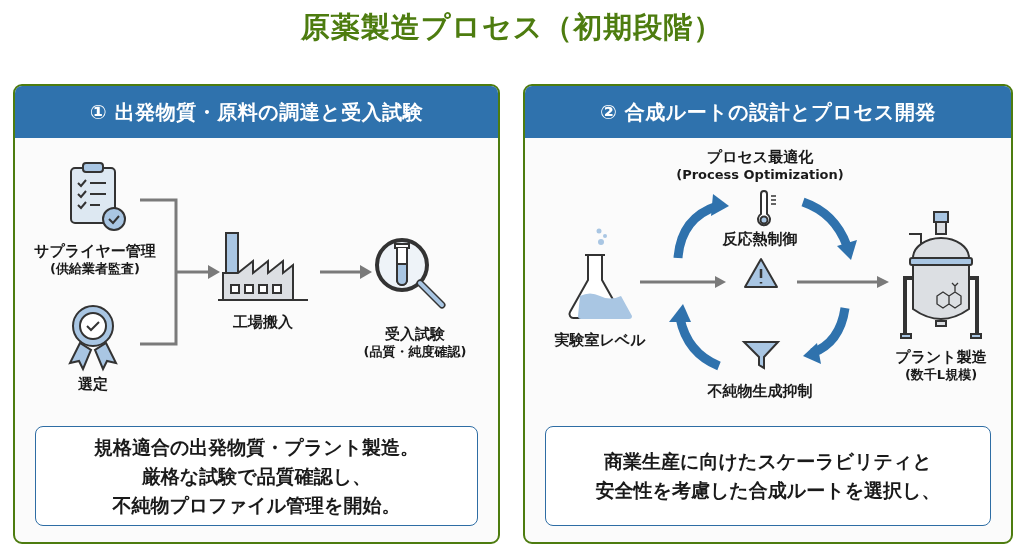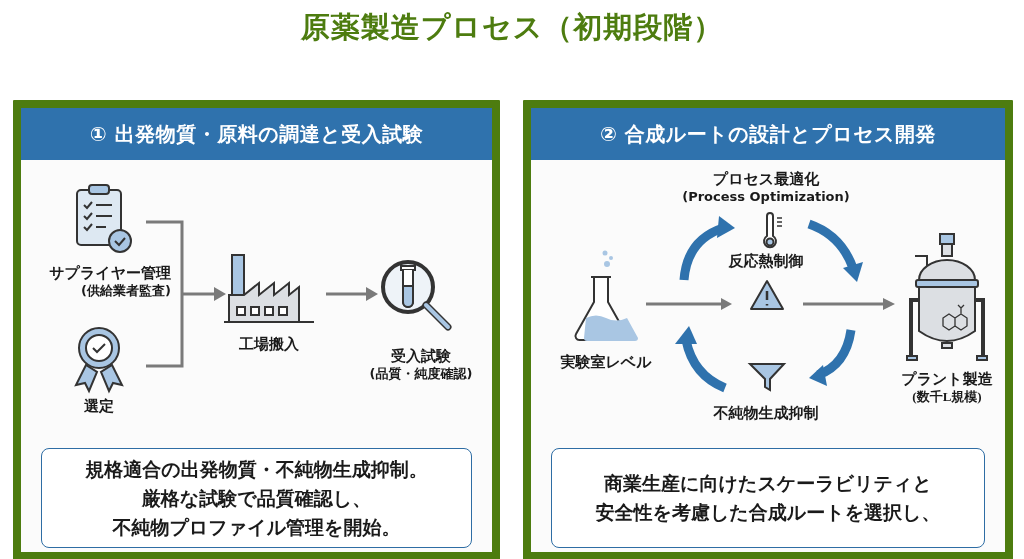--- a/index.html
+++ b/index.html
@@ -5,22 +5,22 @@
   html, body { margin:0; padding:0; }
   body {
     width:1024px; height:559px; overflow:hidden; background:#ffffff;
     font-family:"DejaVu Sans", "Liberation Sans", sans-serif; color:#1a1a1a; position:relative;
   }
   .title {
     position:absolute; left:0; top:8px; width:1024px; text-align:center;
     font-size:29px; font-weight:bold; letter-spacing:1px; color:#4d7c0f;
   }
   .panel {
-    position:absolute; top:100px; height:460px; border:8px solid #4d7c0f;
-    border-radius:1px; background:#fbfbfb; overflow:hidden; box-sizing:border-box;
+    position:absolute; top:84px; height:460px; border:2px solid #4d7c0f;
+    border-radius:9px; background:#fbfbfb; overflow:hidden; box-sizing:border-box;
   }
   #panel-1 { left:13px; width:487px; }
   #panel-2 { left:523px; width:490px; }
   .panel-header {
     height:52px; background:#2f72ad; color:#fff; font-weight:bold; font-size:20px;
     display:flex; align-items:center; justify-content:center; letter-spacing:0.5px;
   }
   .panel-body { position:relative; height:404px; }
   .lbl { position:absolute; text-align:center; font-weight:bold; font-size:15px; color:#1a1a1a; line-height:18px; white-space:nowrap; }
   .lbl .sub { font-size:13px; font-weight:bold; display:block; }
@@ -79,33 +79,33 @@
 
       <g stroke="#333" stroke-width="2">
         <circle cx="387" cy="127" r="25" fill="#eef3f8" stroke-width="4"></circle>
         <path d="M405 145 l22 22" stroke-width="7" stroke-linecap="round"></path>
         <path d="M405 145 l22 22" stroke="#a9c6e3" stroke-width="4" stroke-linecap="round"></path>
         <rect x="380" y="106" width="14" height="4" fill="#fff"></rect>
         <path d="M382 110 v32 a5 5 0 0 0 10 0 v-32" fill="#fff"></path>
         <path d="M382 126 v16 a5 5 0 0 0 10 0 v-16 z" fill="#a9c6e3"></path>
       </g>
     </svg>
-    <div class="lbl" style="left:10px;top:104px;width:140px;text-align:right;">
+    <div class="lbl" style="left:10px;top:104px;width:140px;">
       <span>サプライヤー管理</span>
       <span class="sub">(供給業者監査)</span>
     </div>
     <div class="lbl" style="left:48px;top:237px;width:60px;">選定</div>
     <div class="lbl" style="left:198px;top:175px;width:100px;">工場搬入</div>
     <div class="lbl" style="left:335px;top:187px;width:130px;">
       <span>受入試験</span>
       <span class="sub">(品質・純度確認)</span>
     </div>
     <div class="summary">
       <div>
-        <span>規格適合の出発物質・不純物生成抑制。</span>
+        <span>規格適合の出発物質・プラント製造。</span>
         <span>厳格な試験で品質確認し、</span>
         <span>不純物プロファイル管理を開始。</span>
       </div>
     </div>
   </div>
 </div>
 
 <div class="panel" id="panel-2">
   <div class="panel-header">② 合成ルートの設計とプロセス開発</div>
   <div class="panel-body">
@@ -166,21 +166,21 @@
         <path d="M412 158 l6 -4 l6 4 v8 l-6 4 l-6 -4 z M424 158 l6 -4 l6 4 v8 l-6 4 l-6 -4 z M430 154 v-6 l-3 -3 M430 148 l3 -3" fill="none" stroke-width="1.3"></path>
       </g>
     </svg>
     <div class="lbl" style="left:130px;top:10px;width:210px;">
       <span>プロセス最適化</span>
       <span class="sub">(Process Optimization)</span>
     </div>
     <div class="lbl" style="left:185px;top:92px;width:100px;">反応熱制御</div>
     <div class="lbl" style="left:170px;top:244px;width:130px;">不純物生成抑制</div>
     <div class="lbl" style="left:10px;top:193px;width:130px;">実験室レベル</div>
-    <div class="lbl" style="left:356px;top:210px;width:120px;font-family:Liberation Serif, serif;">
+    <div class="lbl" style="left:356px;top:210px;width:120px;">
       <span>プラント製造</span>
       <span class="sub">(数千L規模)</span>
     </div>
     <div class="summary">
       <div>
         <span>商業生産に向けたスケーラビリティと</span>
         <span>安全性を考慮した合成ルートを選択し、</span>
       </div>
     </div>
   </div>

